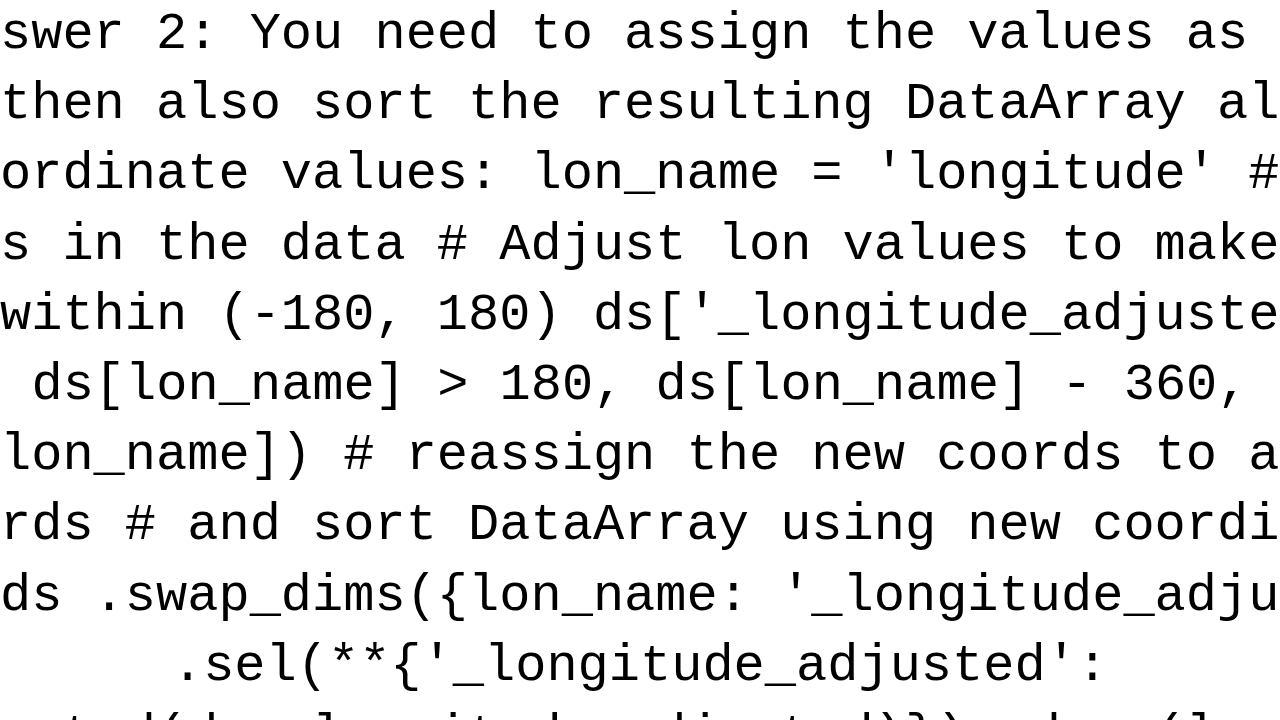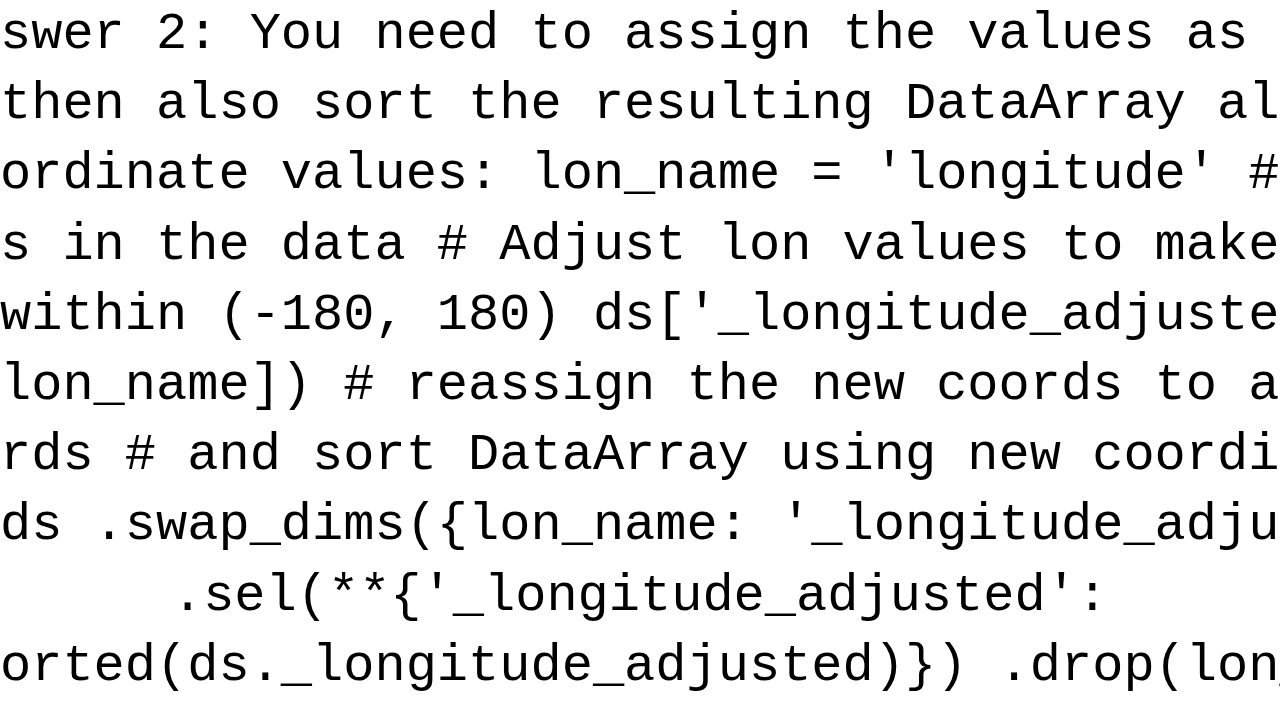--- a/index.html
+++ b/index.html
@@ -39,19 +39,20 @@
   </style>
 </head>
 <body>
 
 <div class="code-container">
   <div class="code-line">swer 2: You need to assign the values as you've done a</div>
   <div class="code-line">  then also sort the resulting DataArray along the new</div>
   <div class="code-line">ordinate values: lon_name = 'longitude'  # whatever nar</div>
   <div class="code-line">s in the data  # Adjust lon values to make sure they are</div>
   <div class="code-line">within (-180, 180) ds['_longitude_adjusted'] = xr.where(</div>
+  <div class="code-line">    ds[lon_name] &gt; 180,     ds[lon_name] - 360,</div>
   <div class="code-line">lon_name])  # reassign the new coords to as the main l</div>
   <div class="code-line">rds # and sort DataArray using new coordinate values o</div>
   <div class="code-line">    ds     .swap_dims({lon_name: '_longitude_adjusted'}</div>
   <div class="code-line">            .sel(**{'_longitude_adjusted':</div>
   <div class="code-line">orted(ds._longitude_adjusted)})     .drop(lon_name)) ds</div>
 
 </div>
 
 </body></html>

